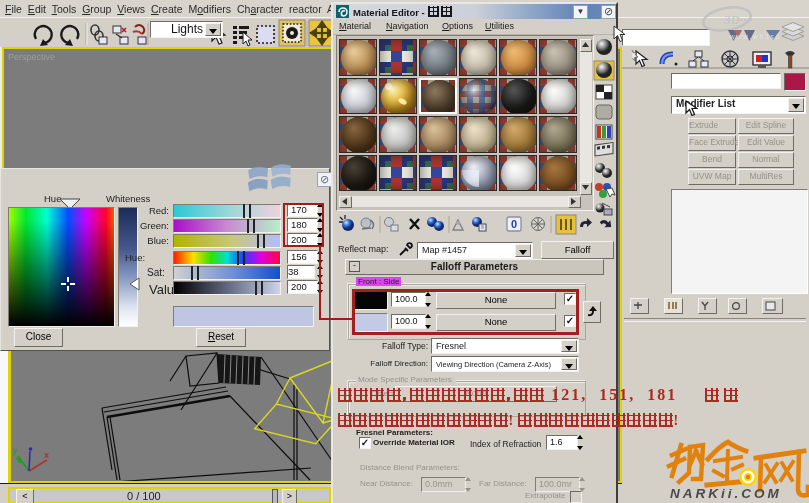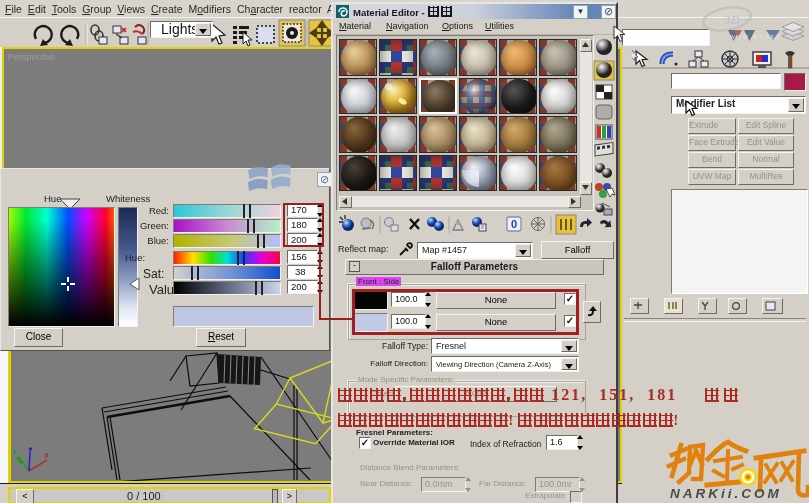--- a/index.html
+++ b/index.html
@@ -119,21 +119,21 @@
   <rect x="309" y="2" width="26" height="26" fill="#ecc33c" stroke="#8a8680"></rect>
   <g stroke="#4a4110" stroke-width="2.2" fill="#4a4110">
    <line x1="322" y1="7" x2="322" y2="23"></line>
         <line x1="314" y1="15" x2="330" y2="15"></line>
    <path d="M322 4 l-3.5 5 7 0 z"></path>
         <path d="M322 26 l-3.5 -5 7 0 z"></path>
    <path d="M311 15 l5 -3.5 0 7 z"></path>
         <path d="M333 15 l-5 -3.5 0 7 z"></path>
   </g>
  </svg>
- <div class="fld" style="left:150px;top:3px;width:51px;height:15px;line-height:15px;padding-left:10px;font-size:14px">Lights<div class="cart"></div></div>
+ <div class="fld" style="left:150px;top:3px;width:51px;height:15px;line-height:15px;padding-left:20px;font-size:12px">Lights<div class="cart"></div></div>
 
  <div class="fld" style="left:622px;top:11px;width:86px;height:15px"></div>
 </div>
 
 <div class="abs" style="left:0;top:47px;width:2px;height:436px;background:#ececec"></div>
 <div class="abs" style="left:2px;top:47px;width:620px;height:436px;background:#404040">
  <div class="abs" style="left:0;top:0;width:100%;height:100%;border:2px solid #dfd400;box-sizing:border-box;background:#7c7c7c"></div>
  <div class="t" style="left:6px;top:5px;color:#9e9e9e;font-size:9px">Perspective</div>
  <svg class="abs" style="left:0px;top:2px" width="618" height="432" viewBox="0 0 618 432">
   <g stroke="#0d0d0d" fill="none" stroke-width="1.2">
@@ -255,39 +255,39 @@
       <path d="M9 2 v5 M9 11 v5 M2 9 h5 M11 9 h5" stroke="#fff" stroke-width="2"></path>
     </svg>
  <div class="sunk" style="left:117px;top:38px;width:18px;height:118px;background:linear-gradient(#1c2c58,#46588c 35%,#8a9cc4 60%,#e0e6f2 85%,#fff)"></div>
  <svg class="abs" style="left:126px;top:108px" width="14" height="14" viewBox="0 0 14 14">
       <path d="M12 1 l-9 6 9 6 z" fill="#fff" stroke="#555"></path>
     </svg>
  <div class="t" style="left:140px;top:36px;width:28px;text-align:right;color:#222;font-size:9.5px">Red:</div>
  <div class="t" style="left:133px;top:51px;width:35px;text-align:right;color:#222;font-size:9.5px">Green:</div>
  <div class="t" style="left:139px;top:66px;width:29px;text-align:right;color:#222;font-size:9.5px">Blue:</div>
  <div class="t" style="left:124px;top:83px;width:28px;text-align:left;color:#222;font-size:9.5px">Hue:</div>
- <div class="t" style="left:142px;top:98px;width:26px;text-align:left;color:#222;font-size:12px">Sat:</div>
+ <div class="t" style="left:142px;top:98px;width:26px;text-align:center;color:#222;font-size:10px">Sat:</div>
  <div class="t" style="left:148px;top:113px;width:35px;text-align:center;color:#222;font-size:13px">Value:</div>
  <div class="sunk" style="left:172px;top:35px;width:106px;height:12px;background:linear-gradient(90deg,#2cc8d8,#a0d8d8 55%,#f0d0dc)"></div>
  <div class="sunk" style="left:172px;top:50px;width:106px;height:12px;background:linear-gradient(90deg,#aa10c8,#c88ad0 50%,#b4f0c8)"></div>
  <div class="sunk" style="left:172px;top:65px;width:106px;height:12px;background:linear-gradient(90deg,#b0b400,#c8c878 55%,#b4bcff)"></div>
  <div class="sunk" style="left:172px;top:82px;width:106px;height:12px;background:linear-gradient(90deg,#ff2000,#ffe000 18%,#30e000 35%,#00e0d0 50%,#2040ff 65%,#e000e0 82%,#ff0040)"></div>
  <div class="sunk" style="left:172px;top:97px;width:106px;height:12px;background:linear-gradient(90deg,#d0d0d0,#7090d8 55%,#1050d0)"></div>
  <div class="sunk" style="left:172px;top:112px;width:106px;height:12px;background:linear-gradient(90deg,#000,#606880 50%,#ccd4ec)"></div>
  <div class="abs" style="left:242px;top:35px;width:4px;height:14px;border-left:2px solid #222;border-right:2px solid #222"></div>
  <div class="abs" style="left:246px;top:50px;width:4px;height:14px;border-left:2px solid #222;border-right:2px solid #222"></div>
  <div class="abs" style="left:256px;top:65px;width:4px;height:14px;border-left:2px solid #222;border-right:2px solid #222"></div>
  <div class="abs" style="left:236px;top:82px;width:4px;height:14px;border-left:2px solid #222;border-right:2px solid #222"></div>
  <div class="abs" style="left:190px;top:97px;width:4px;height:14px;border-left:2px solid #222;border-right:2px solid #222"></div>
  <div class="abs" style="left:254px;top:112px;width:4px;height:14px;border-left:2px solid #222;border-right:2px solid #222"></div>
  <div class="fld" style="left:286px;top:34px;width:26px;height:12px;line-height:12px;padding-left:3px;font-size:9.5px">170</div>
  <div class="fld" style="left:286px;top:49px;width:26px;height:12px;line-height:12px;padding-left:3px;font-size:9.5px">180</div>
  <div class="fld" style="left:286px;top:64px;width:26px;height:12px;line-height:12px;padding-left:3px;font-size:9.5px">200</div>
  <div class="fld" style="left:286px;top:81px;width:26px;height:12px;line-height:12px;padding-left:3px;font-size:9.5px">156</div>
- <div class="fld" style="left:286px;top:96px;width:26px;height:12px;line-height:12px;padding-left:7px;font-size:9.5px">38</div>
+ <div class="fld" style="left:286px;top:96px;width:26px;height:12px;line-height:12px;padding-left:0;font-size:9.5px">38</div>
  <div class="fld" style="left:286px;top:111px;width:26px;height:12px;line-height:12px;padding-left:3px;font-size:9.5px">200</div>
  <div class="spn" style="left:315px;top:34px;height:14px">
       <i class="u"></i>
       <i class="d"></i>
     </div>
  <div class="spn" style="left:315px;top:49px;height:14px">
       <i class="u"></i>
       <i class="d"></i>
     </div>
  <div class="spn" style="left:315px;top:64px;height:14px">

